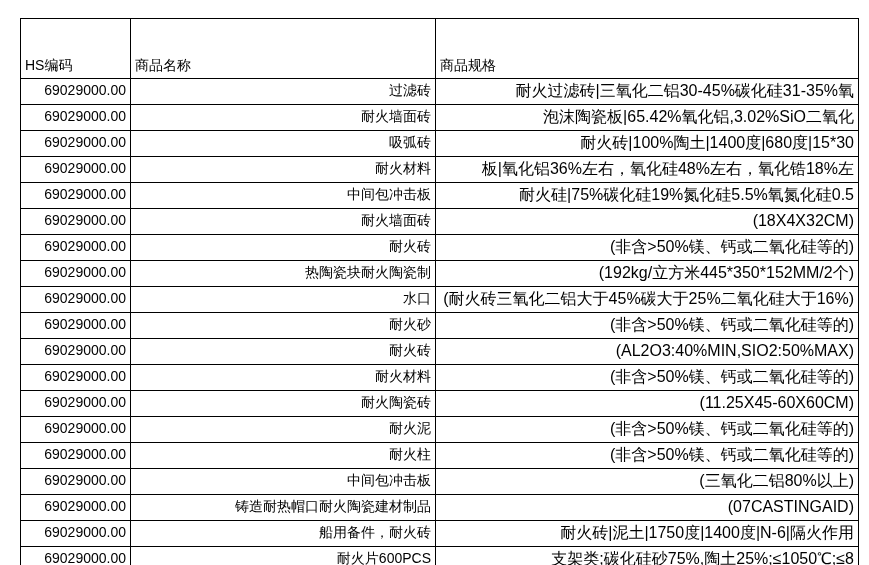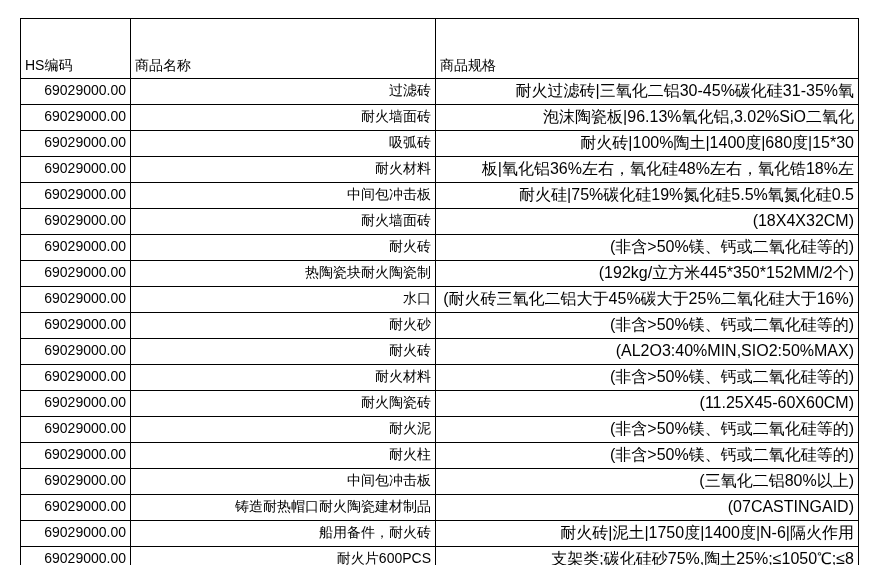--- a/index.html
+++ b/index.html
@@ -85,21 +85,21 @@
     </thead>
     <tbody>
         <tr>
           <td class="code-cell">69029000.00</td>
           <td class="name-cell">过滤砖</td>
           <td class="spec-cell">耐火过滤砖|三氧化二铝30-45%碳化硅31-35%氧</td>
         </tr>
         <tr>
           <td class="code-cell">69029000.00</td>
           <td class="name-cell">耐火墙面砖</td>
-          <td class="spec-cell">泡沫陶瓷板|96.13%氧化铝,3.02%SiO二氧化</td>
+          <td class="spec-cell">泡沫陶瓷板|65.42%氧化铝,3.02%SiO二氧化</td>
         </tr>
         <tr>
           <td class="code-cell">69029000.00</td>
           <td class="name-cell">吸弧砖</td>
           <td class="spec-cell">耐火砖|100%陶土|1400度|680度|15*30</td>
         </tr>
         <tr>
           <td class="code-cell">69029000.00</td>
           <td class="name-cell">耐火材料</td>
           <td class="spec-cell">板|氧化铝36%左右，氧化硅48%左右，氧化锆18%左</td>

